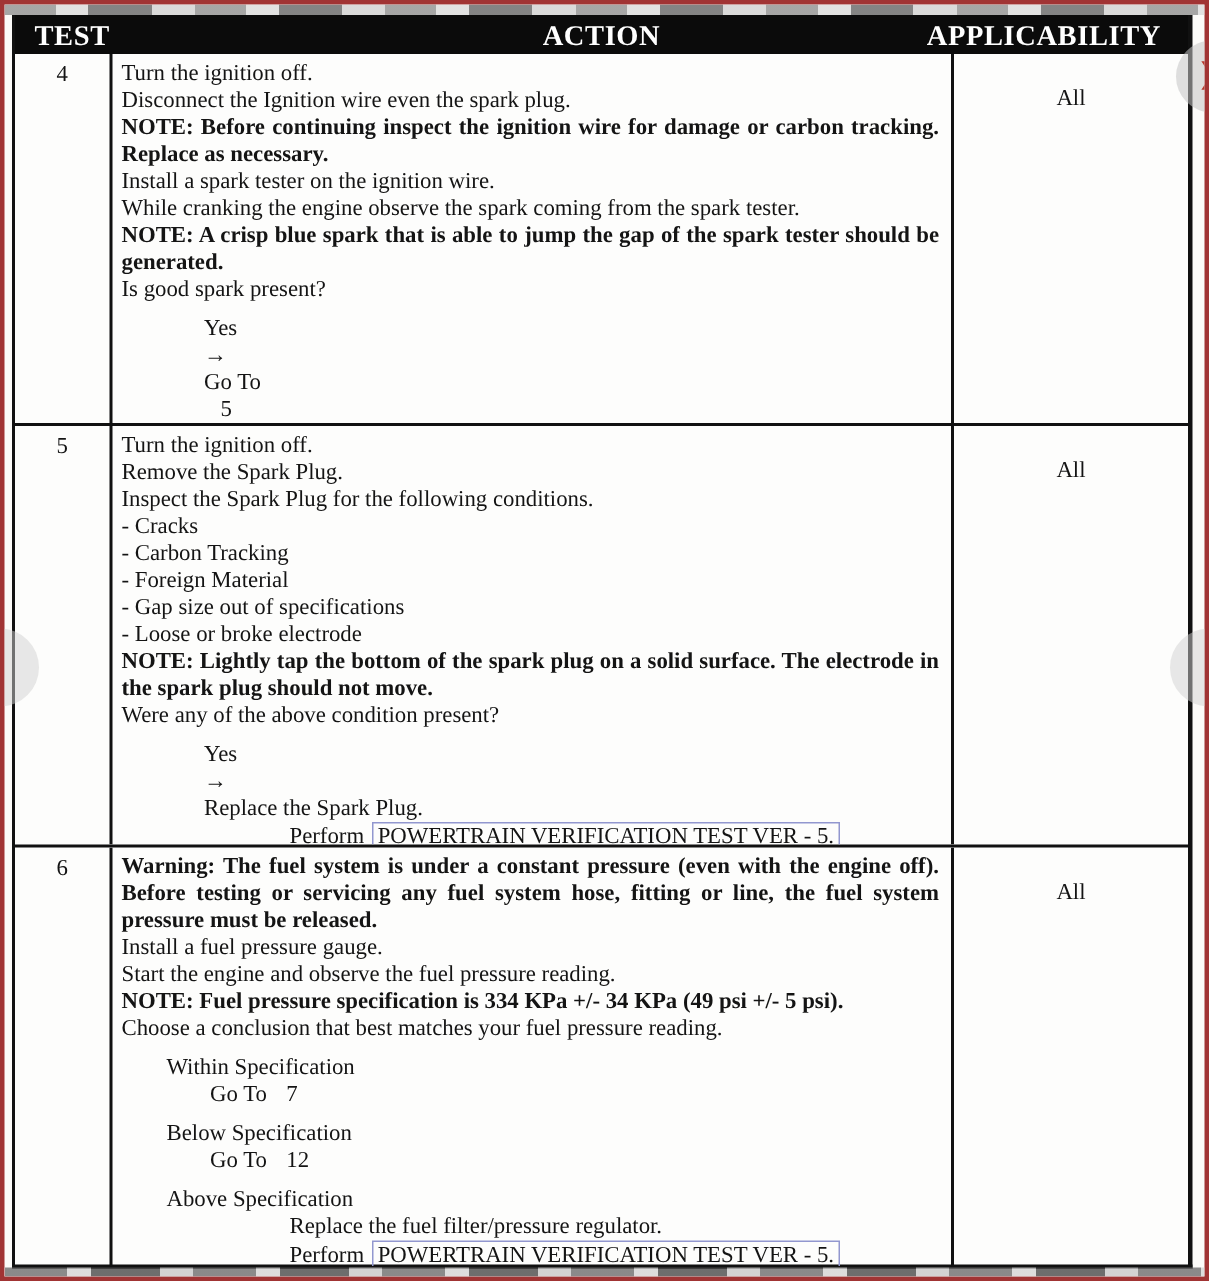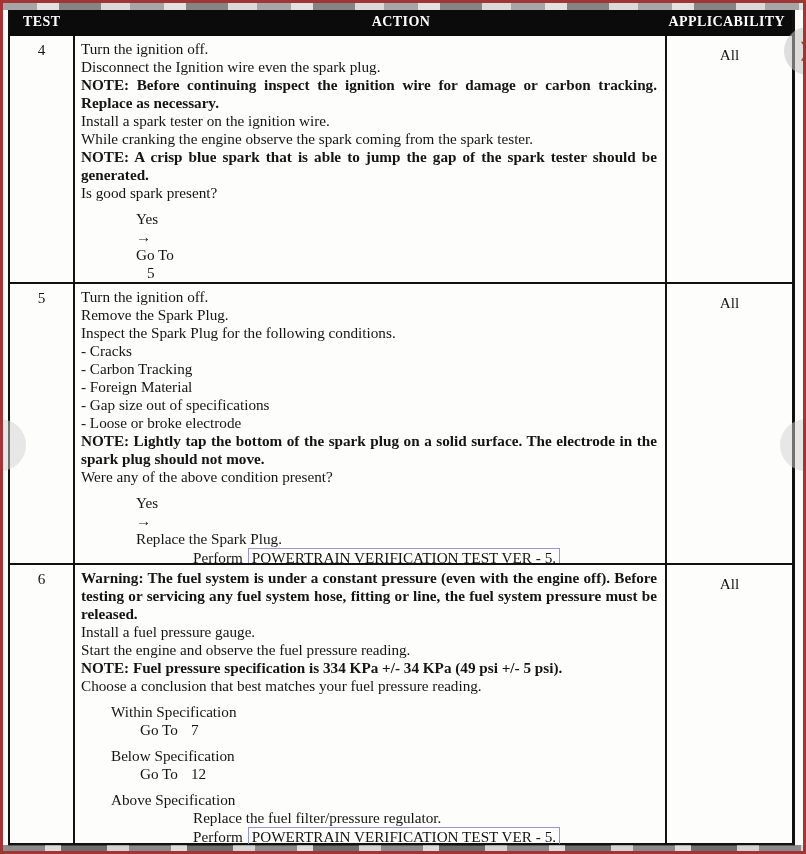--- a/index.html
+++ b/index.html
@@ -16,32 +16,32 @@
     position:absolute;left:0;right:0;bottom:0;height:6px;opacity:.8;
     background:repeating-linear-gradient(90deg,#6e6e6e 0 42px,#d5d5d5 42px 58px,#4a4a4a 58px 104px,#c9c9c9 104px 126px);
   }
   .dtable{
     position:absolute;left:5px;top:7px;width:787px;height:836px;box-sizing:border-box;
     border-left:2px solid #111;border-right:3px solid #111;border-bottom:3px solid #111;
     background:#fdfdfc;
   }
   .thead{
     position:relative;height:26px;background:#0b0b0b;color:#fff;
-    font-weight:bold;font-size:14px;letter-spacing:.4px;
+    font-weight:bold;font-size:19px;letter-spacing:.4px;
   }
   .th{position:absolute;top:4px;white-space:nowrap;}
   .th-test{left:13px;}
   .th-action{left:50%;transform:translateX(-50%);}
-  .th-app{right:7px;}
+  .th-app{right:18px;}
   .row{display:flex;box-sizing:border-box;overflow:hidden;}
   .row + .row{border-top:2px solid #111;}
   .cell{box-sizing:border-box;font-size:15.2px;}
   .cell-test{width:65px;border-right:2px solid #111;text-align:center;padding-top:5px;flex:none;}
   .cell-action{flex:1;padding:4px 8px 16px 6px;line-height:18px;border-right:2px solid #111;overflow:hidden;}
-  .cell-app{width:125px;text-align:center;padding-top:10px;flex:none;}
+  .cell-app{width:156px;text-align:center;padding-top:21px;flex:none;}
   .bold-ln{font-weight:bold;text-align:justify;}
   .sp{height:8px;}
   .branch{display:flex;margin-left:55px;white-space:nowrap;flex-direction:column;}
   .b-label{width:33px;flex:none;}
   .b-arrow{width:24px;flex:none;}
   .b-target{margin-left:11px;}
   .option-ln{margin-left:30px;}
   .goto-ln{margin-left:59px;}
   .g-target{margin-left:13px;}
   .indent-ln{margin-left:112px;font-family:Liberation Serif, serif;}

